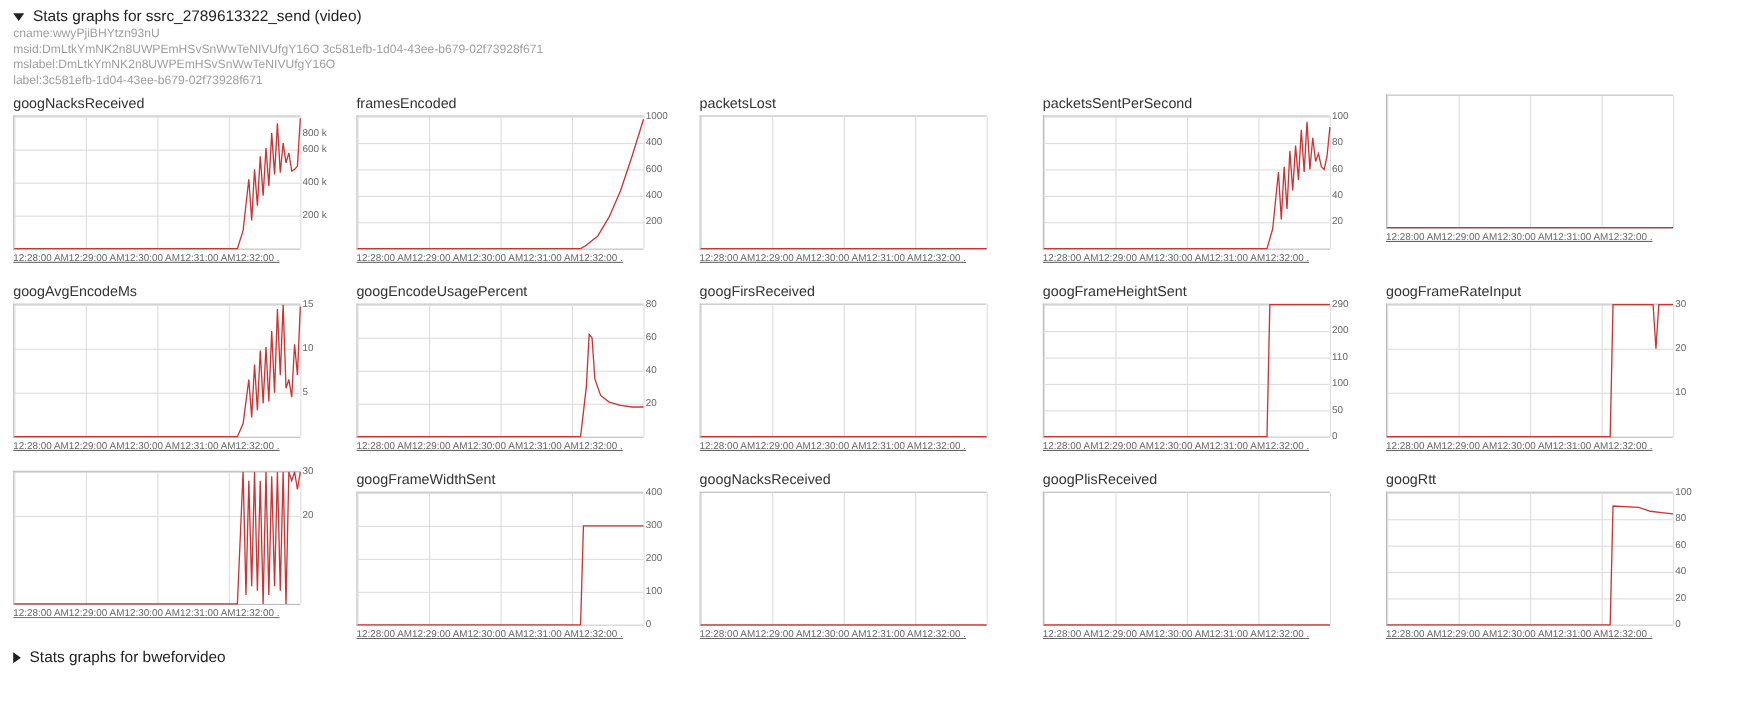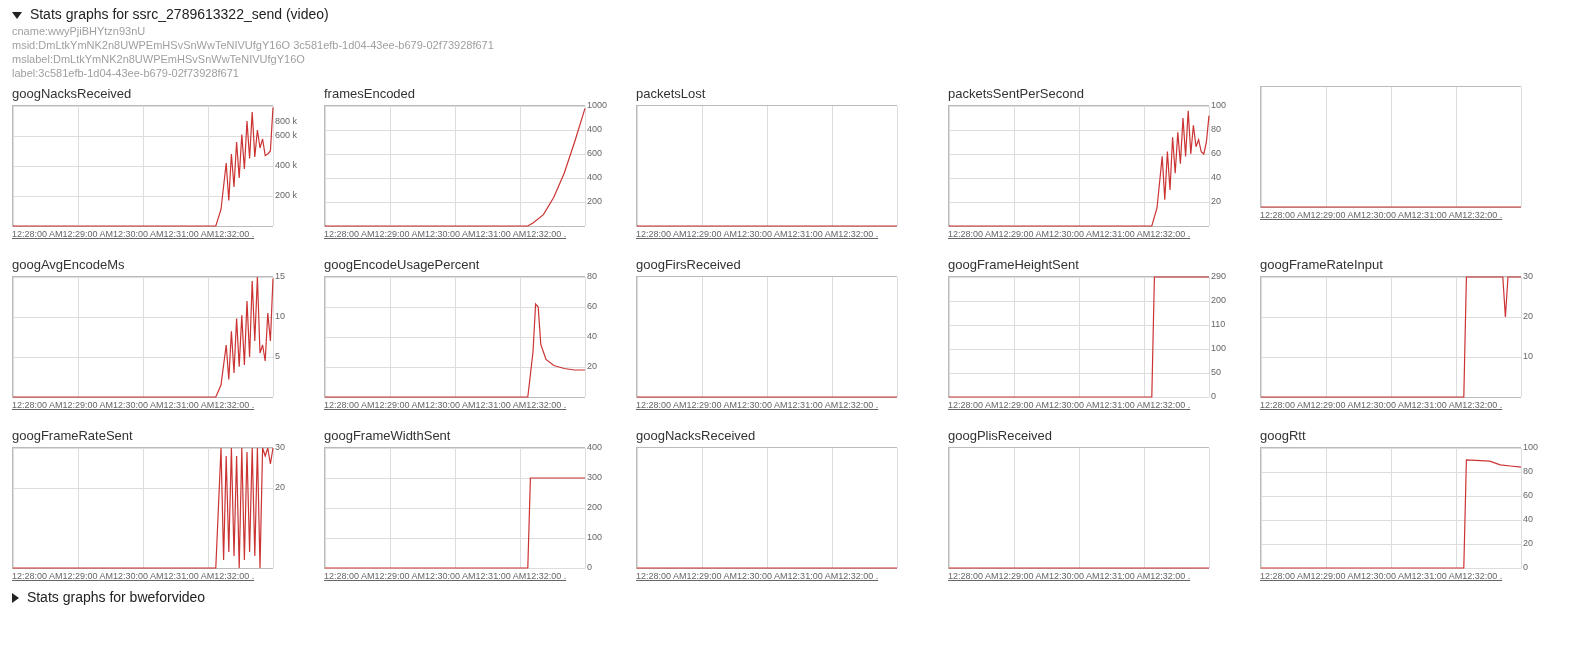--- a/index.html
+++ b/index.html
@@ -268,21 +268,20 @@
           </div>
           <div class="yaxis">
             <div class="ytick" style="top: 80px;">10</div>
             <div class="ytick" style="top: 40px;">20</div>
             <div class="ytick" style="top: 0px;">30</div>
           </div>
         </div>
         <div class="xaxis">12:28:00 AM12:29:00 AM12:30:00 AM12:31:00 AM12:32:00 .</div>
       </div>
       <div class="chart">
-        <div class="chart-title">googFrameRateSent</div>
         <div class="plotwrap">
           <div class="plot">
             <div class="grid-v" style="left: 0%;"></div>
             <div class="grid-v" style="left: 25%;"></div>
             <div class="grid-v" style="left: 50%;"></div>
             <div class="grid-v" style="left: 75%;"></div>
             <div class="grid-v" style="left: 100%;"></div>
             <div class="grid-h" style="top: 33.3333%;"></div>
             <div class="grid-h" style="top: 0%;"></div>
             <svg class="line" viewBox="0 0 260 120" preserveAspectRatio="none">

